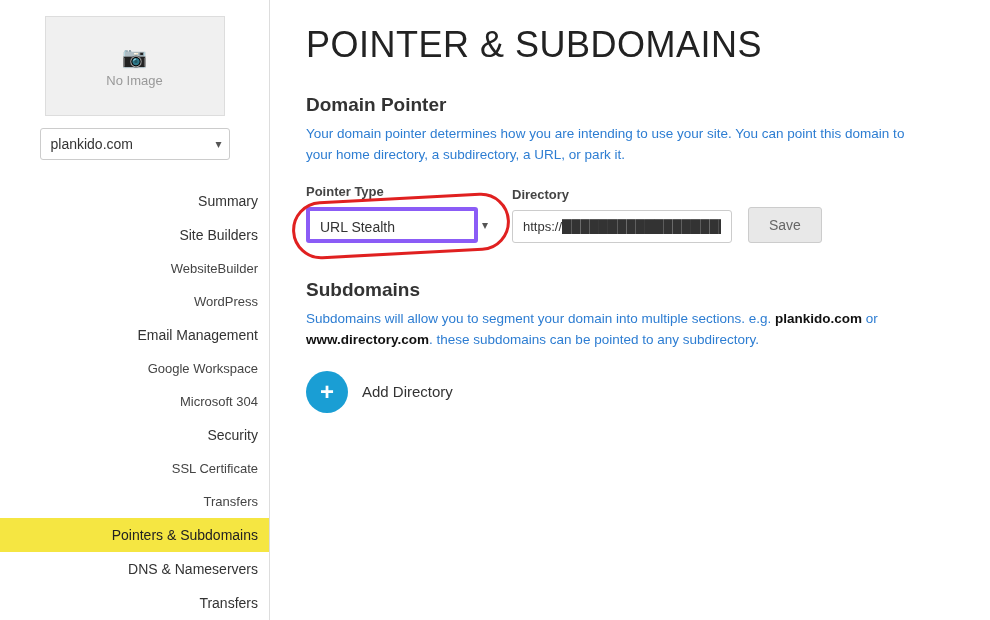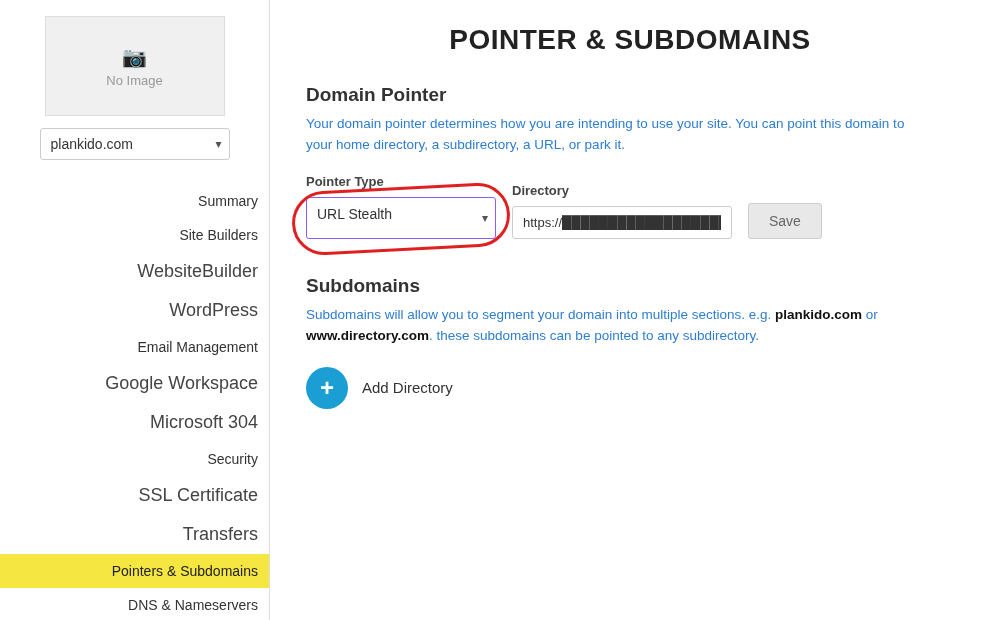--- a/index.html
+++ b/index.html
@@ -79,46 +79,45 @@
     .sidebar-nav-item {
       padding: 9px 11px;
       font-size: 14px;
       color: #333;
       cursor: pointer;
       text-align: right;
     }
 
     .sidebar-nav-item.sub {
       padding-left: 30px;
-      font-size: 18px;
+      font-size: 13px;
       color: #444;
     }
 
     .sidebar-nav-item.active {
       background: #f5e642;
       font-weight: normal;
       color: #222;
     }
 
     
     .main {
       flex: 1;
       overflow-y: auto;
       padding: 24px 36px;
       background: #fff;
     }
 
     .page-title {
-      font-size: 28px;
-      font-weight: 700;
+      font-size: 36px;
+      font-weight: 400;
       color: #222;
       letter-spacing: 0.5px;
       margin-bottom: 28px;
       text-transform: uppercase;
-      text-align: center;
     }
 
     .section-title {
       font-size: 19px;
       font-weight: bold;
       color: #333;
       margin-bottom: 8px;
     }
 
     .info-text {
@@ -167,23 +166,23 @@
       left: -14px;
       right: -14px;
       bottom: -12px;
       border: 3px solid #e02020;
       border-radius: 40px;
       pointer-events: none;
       transform: rotate(-3deg);
     }
 
     .pointer-select {
-      width: 190px;
-      padding: 8px 28px 16px 10px;
-      border: 1px solid #8b5cf6;
+      width: 172px;
+      padding: 8px 28px 4px 10px;
+      border: 4px solid #8b5cf6;
       border-radius: 3px;
       font-size: 14px;
       appearance: none;
       background: #fff;
       cursor: pointer;
       color: #333;
     }
 
     .pointer-select-arrow {
       position: absolute;

